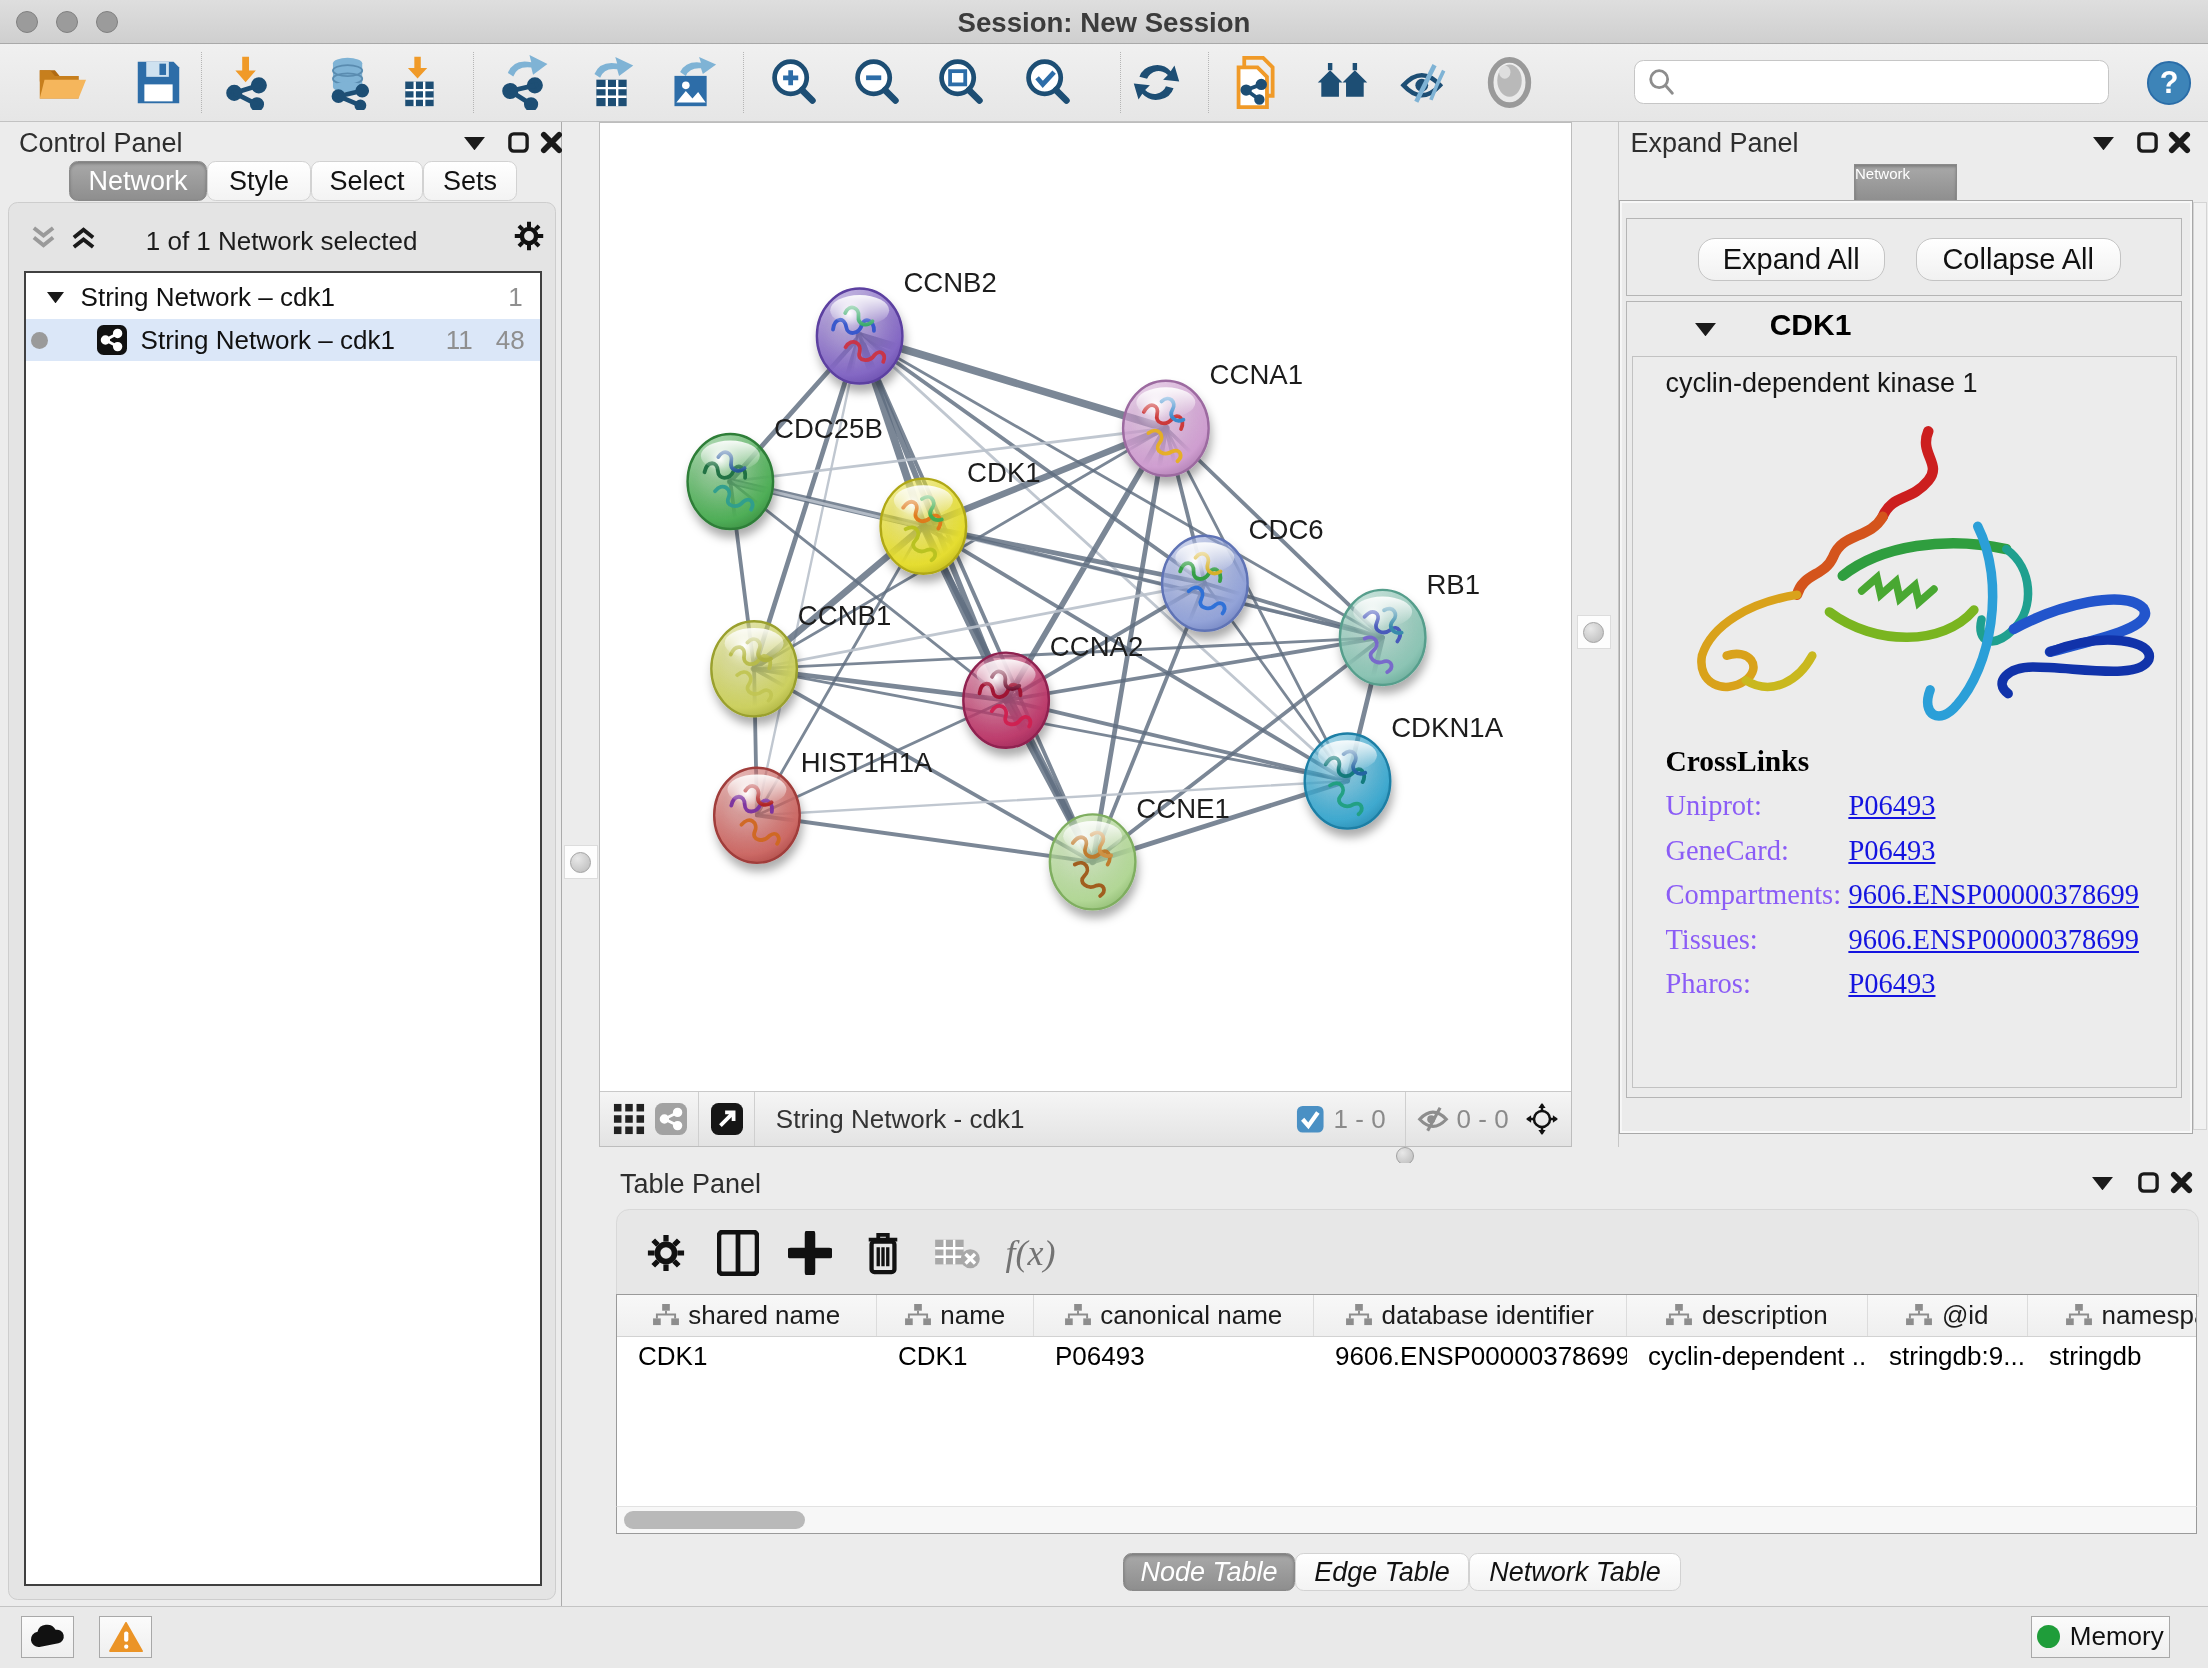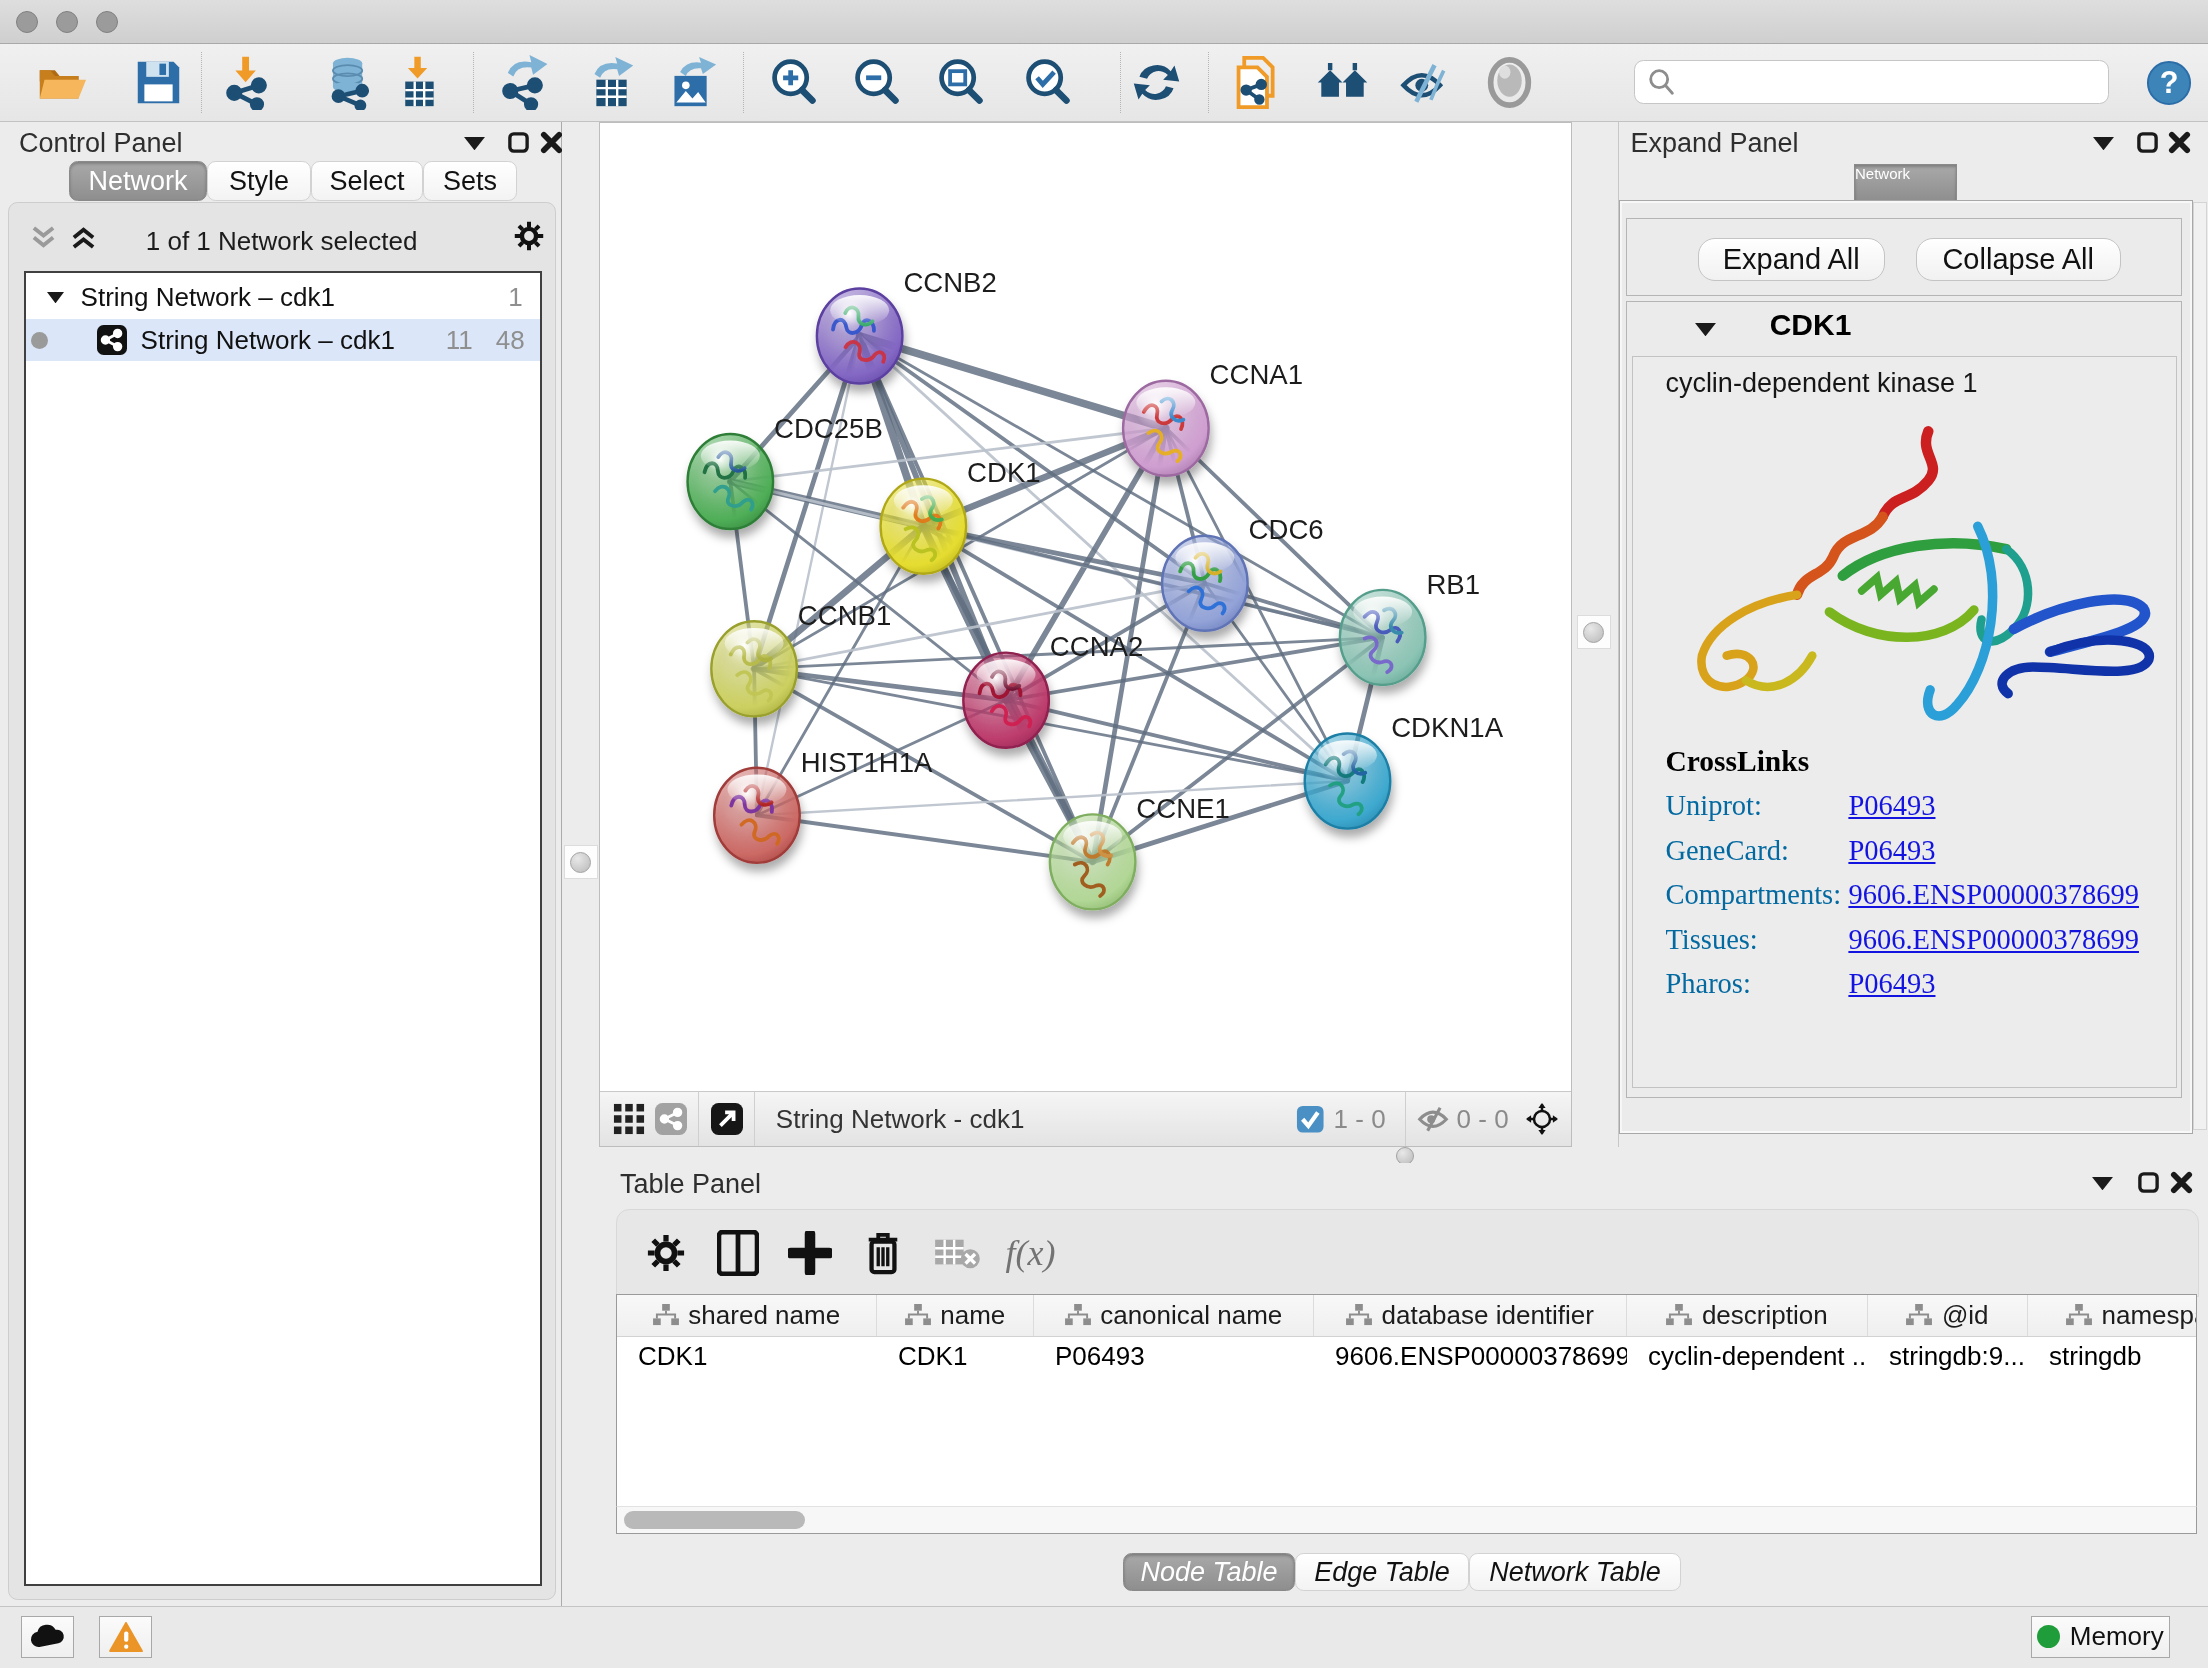--- a/index.html
+++ b/index.html
@@ -63,21 +63,21 @@
   #rp-outer{position:absolute;left:0px;top:78px;width:572px;height:932px;background:#ebebeb;
     border:1px solid #a8a8a8;box-shadow:inset 0 0 0 1.9px #f8f8f8;}
   .rp-box{position:absolute;left:5.7px;width:556px;background:#ebebeb;border:1px solid #b5b5b5;box-sizing:border-box;}
   .btn{background:linear-gradient(#ffffff,#f1f1f1);border:1px solid #c4c4c4;border-radius:17px;
     font-size:29px;color:#111;display:flex;align-items:center;justify-content:center;}
   #gene-desc-box{position:absolute;left:5.7px;top:54px;width:543px;height:730px;border:1px solid #c2c2c2;background:#ececec;}
   #gene-desc{position:absolute;left:32px;top:11.4px;font-size:27px;color:#161616;}
   #crosslinks{position:absolute;left:32px;top:388px;width:495px;font-family:"Liberation Serif",serif;}
   #crosslinks .hd{font-size:29.5px;font-weight:bold;color:#000;}
   .cl-row{margin-top:12.4px;font-size:28.5px;display:flex;}
-  .cl-row .lbl{width:183px;color:#0369a1;}
+  .cl-row .lbl{width:183px;color:#8b5cf6;}
   .cl-row a{color:#1414e0;text-decoration:underline;}
   #rp-scroll{position:absolute;right:2.9px;top:80px;width:14.3px;height:928px;background:#f1f1f1;
     border:1px solid #d4d4d4;box-sizing:border-box;}
   
   #table-panel{left:599px;top:1163px;width:1609px;height:442px;background:#ececec;}
   #tp-title{position:absolute;left:21px;top:5.7px;}
   #tp-toolbar{position:absolute;left:17px;top:46px;width:1581px;height:86px;background:#e7e7e7;
     border:1px solid #d8d8d8;border-radius:13.3px 13.3px 0 0;}
   .tp-ico{position:absolute;top:17px;width:51px;height:51px;display:flex;align-items:center;justify-content:center;}
   #fx{font-family:"Liberation Serif",serif;font-style:italic;font-size:36px;color:#737373;}
@@ -101,20 +101,21 @@
   svg{display:block;}
   text{font-family:"Liberation Sans",sans-serif;}
 </style>
 </head>
 <body>
 
 <div id="titlebar" class="abs">
   <span class="tl" style="left:16px"></span>
   <span class="tl" style="left:56px"></span>
   <span class="tl" style="left:96px"></span>
+  <div id="win-title">Session: New Session</div>
 </div>
 
 <div id="toolbar" class="abs">
   <div class="tbtn" style="left:35px">
     <svg width="51" height="51" viewBox="0 0 54 54">
       <path d="M4,14 h16 l5,6 h20 v6 H4 Z" fill="#b06a12"></path>
       <path d="M4,14 v30 h41 v-24 h-25 l-5,-6 Z" fill="#c77f1d"></path>
       <path d="M9,24 h44 l-8,20 H4 Z" fill="#f5b65c"></path>
     </svg>
   </div>

